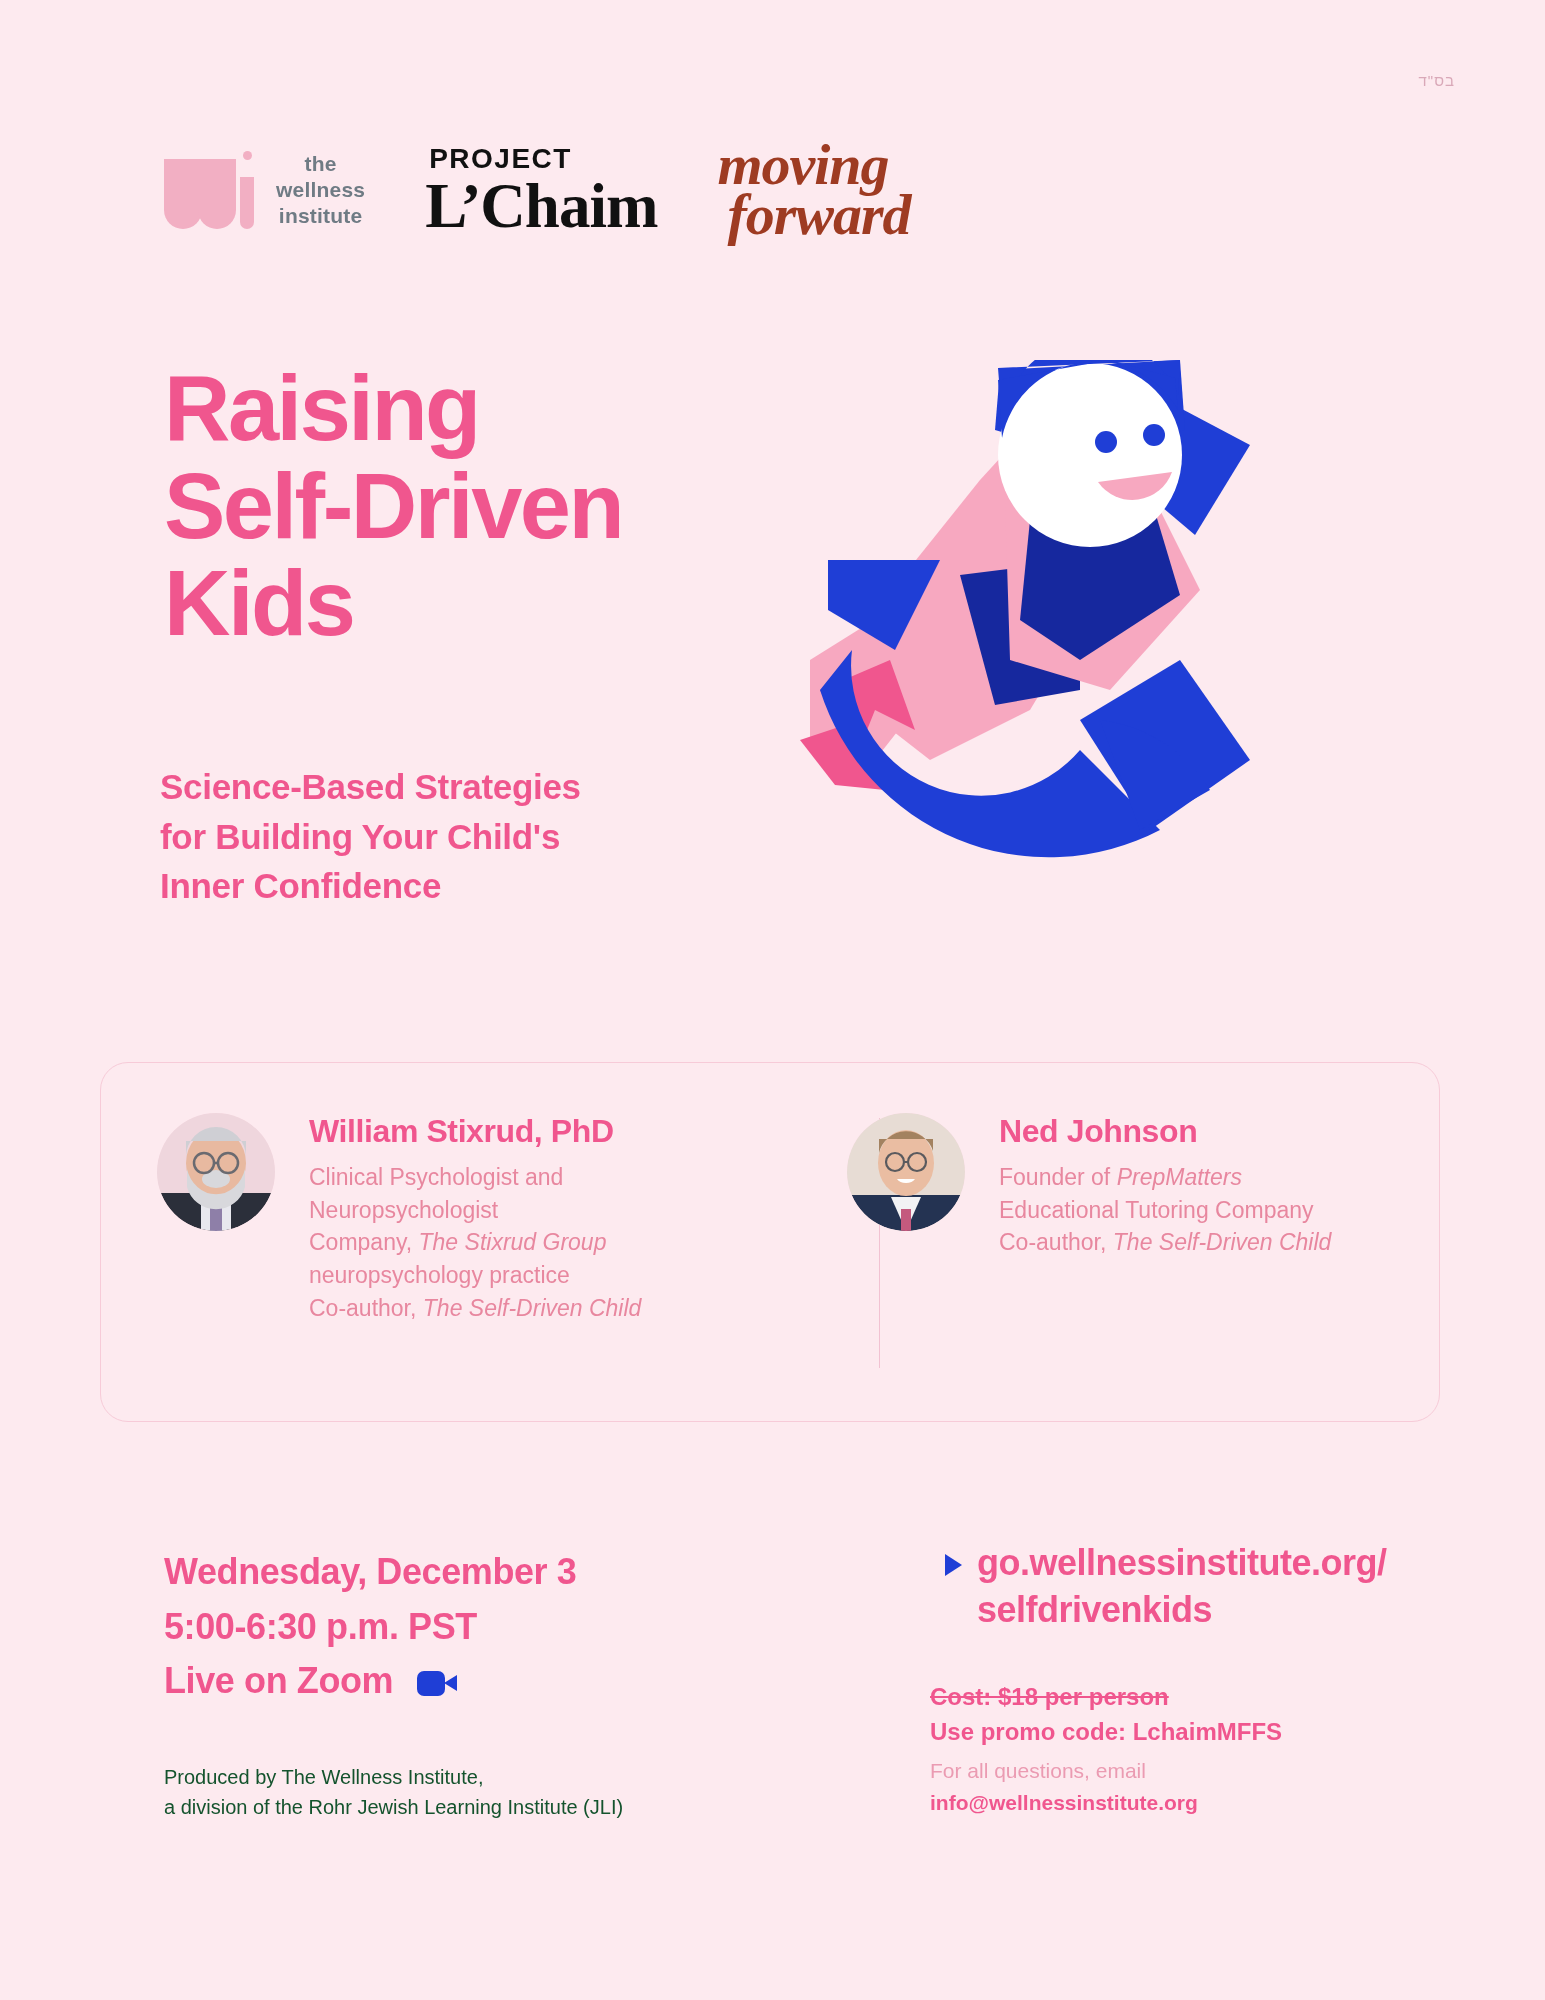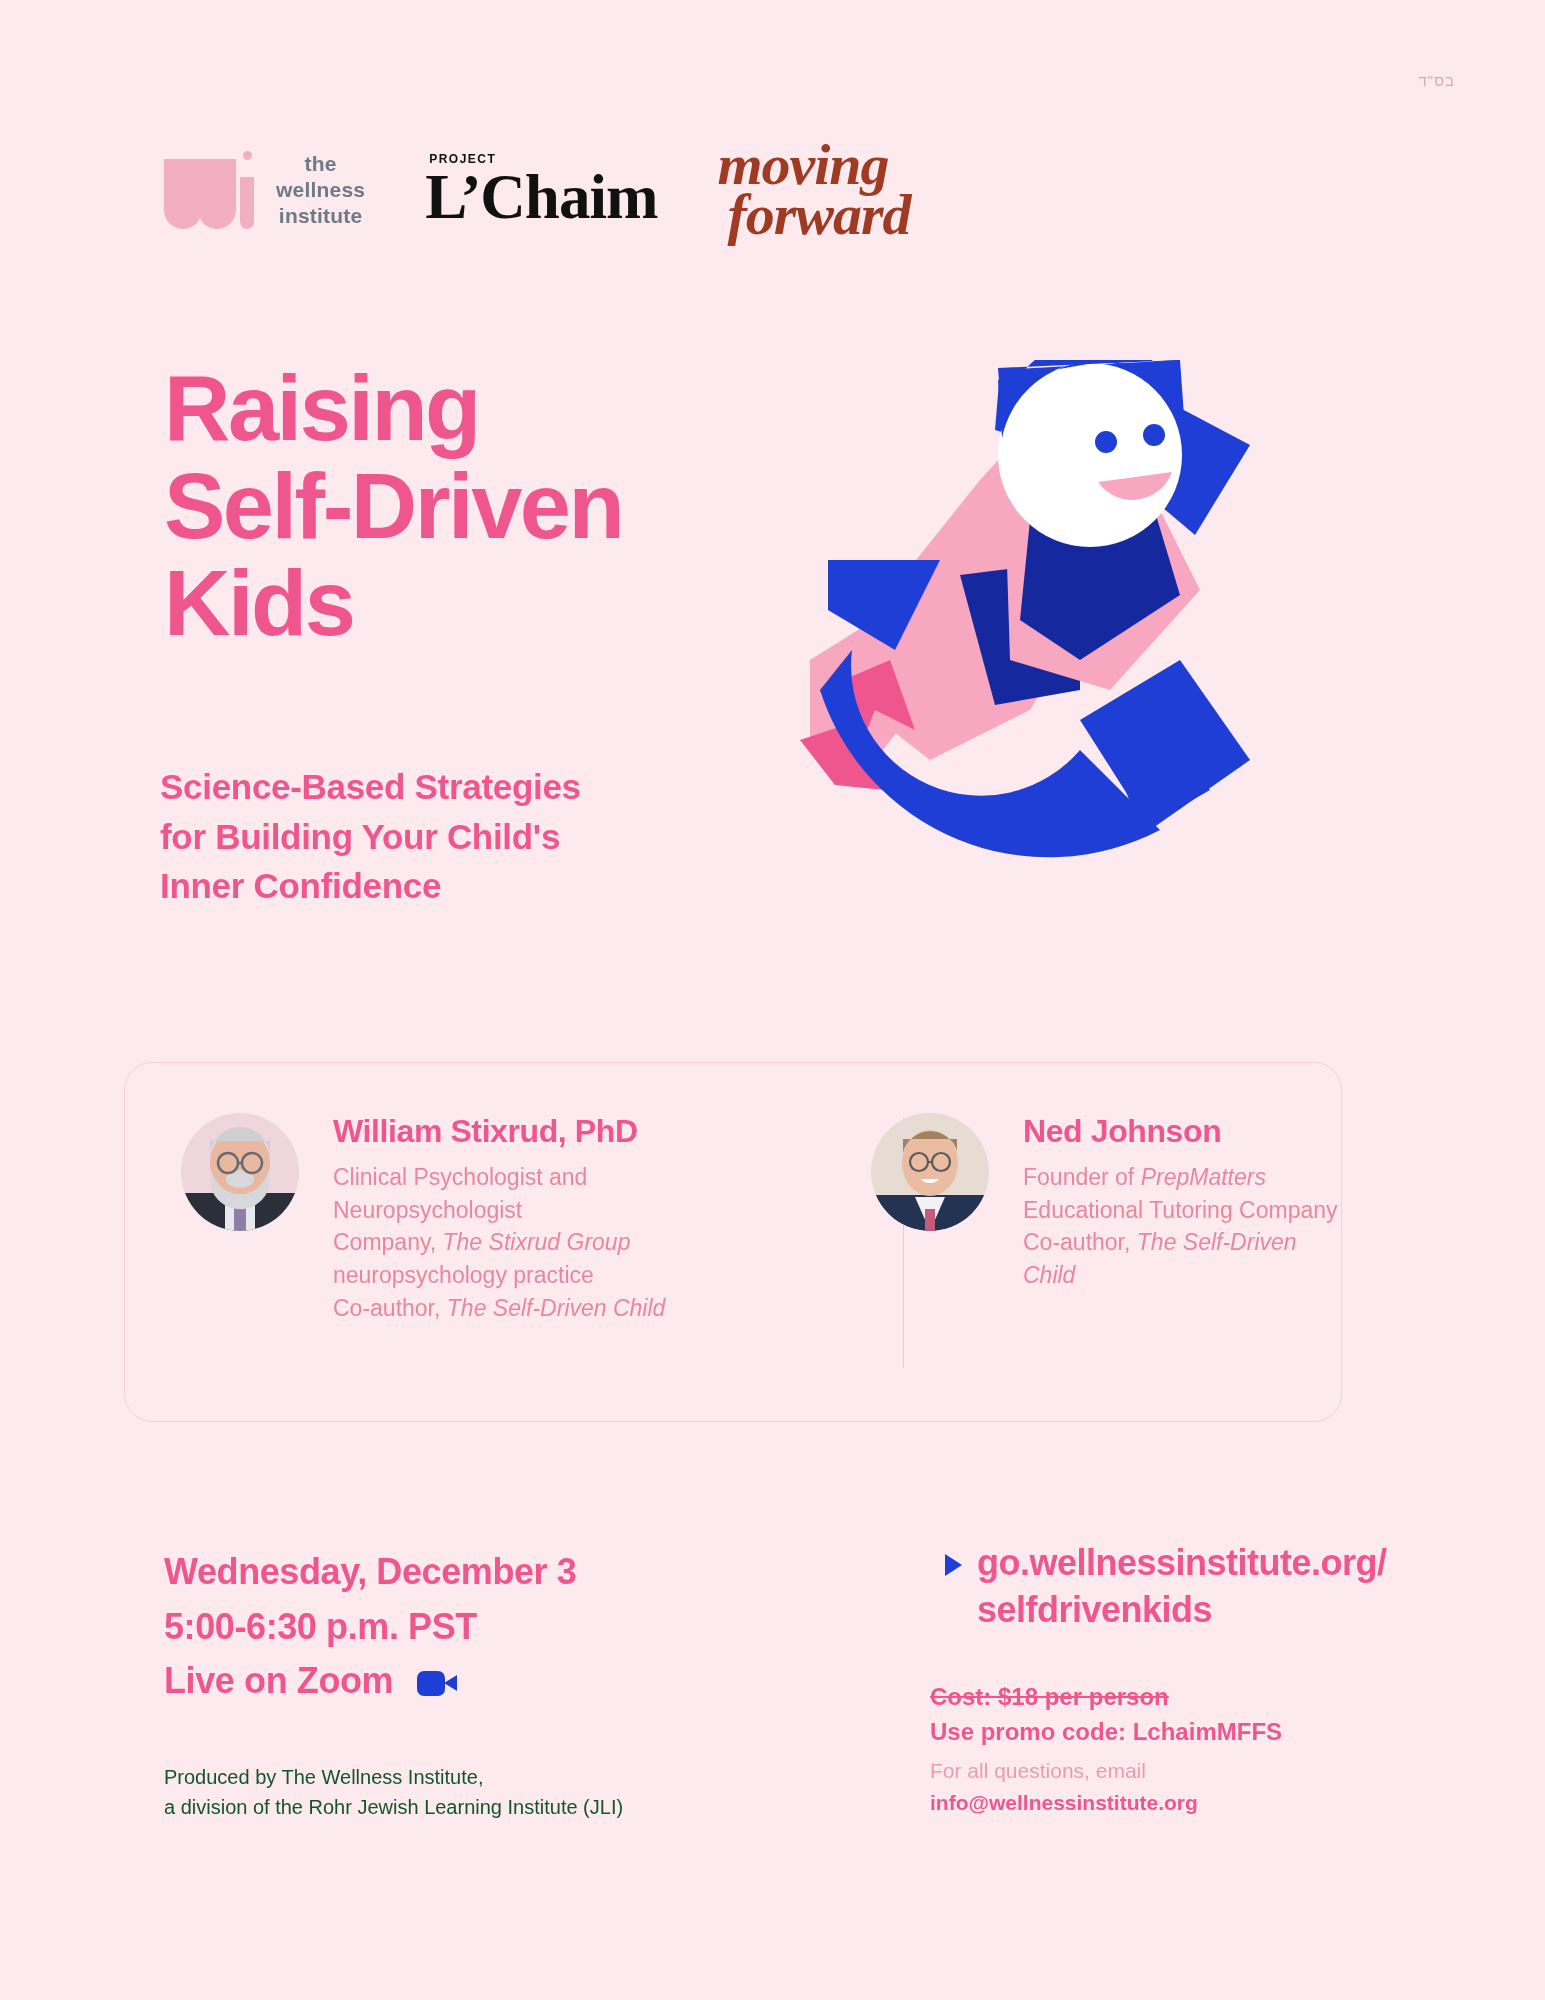--- a/index.html
+++ b/index.html
@@ -78,21 +78,21 @@
     font-weight: 700;
     letter-spacing: .2px;
     text-align: center;
   }
 
   
   .lchaim-logo { text-align: left; }
   .lchaim-top {
     font-family: "Liberation Sans", sans-serif;
     font-weight: 700;
-    font-size: 12px;
+    font-size: 28px;
     letter-spacing: 1.5px;
     color: #111;
     margin-bottom: 2px;
     margin-left: 4px;
   }
   .lchaim-main {
     font-family: "Liberation Serif", serif;
     font-size: 63px;
     font-weight: 700;
     color: #111;
@@ -141,25 +141,24 @@
     top: 360px;
     width: 680px;
     height: 520px;
   }
 
   
   .speakers {
     position: absolute;
     left: 100px;
     top: 1062px;
-    width: 1218px;
+    width: 1340px;
     height: 360px;
     border: 1px solid #f7cbd8;
     border-radius: 28px;
-    margin-left: 24px;
   }
   .speaker {
     position: absolute;
     top: 50px;
     display: flex;
     gap: 34px;
   }
   .speaker.one { left: 56px; }
   .speaker.two { left: 746px; }
   .divider {

